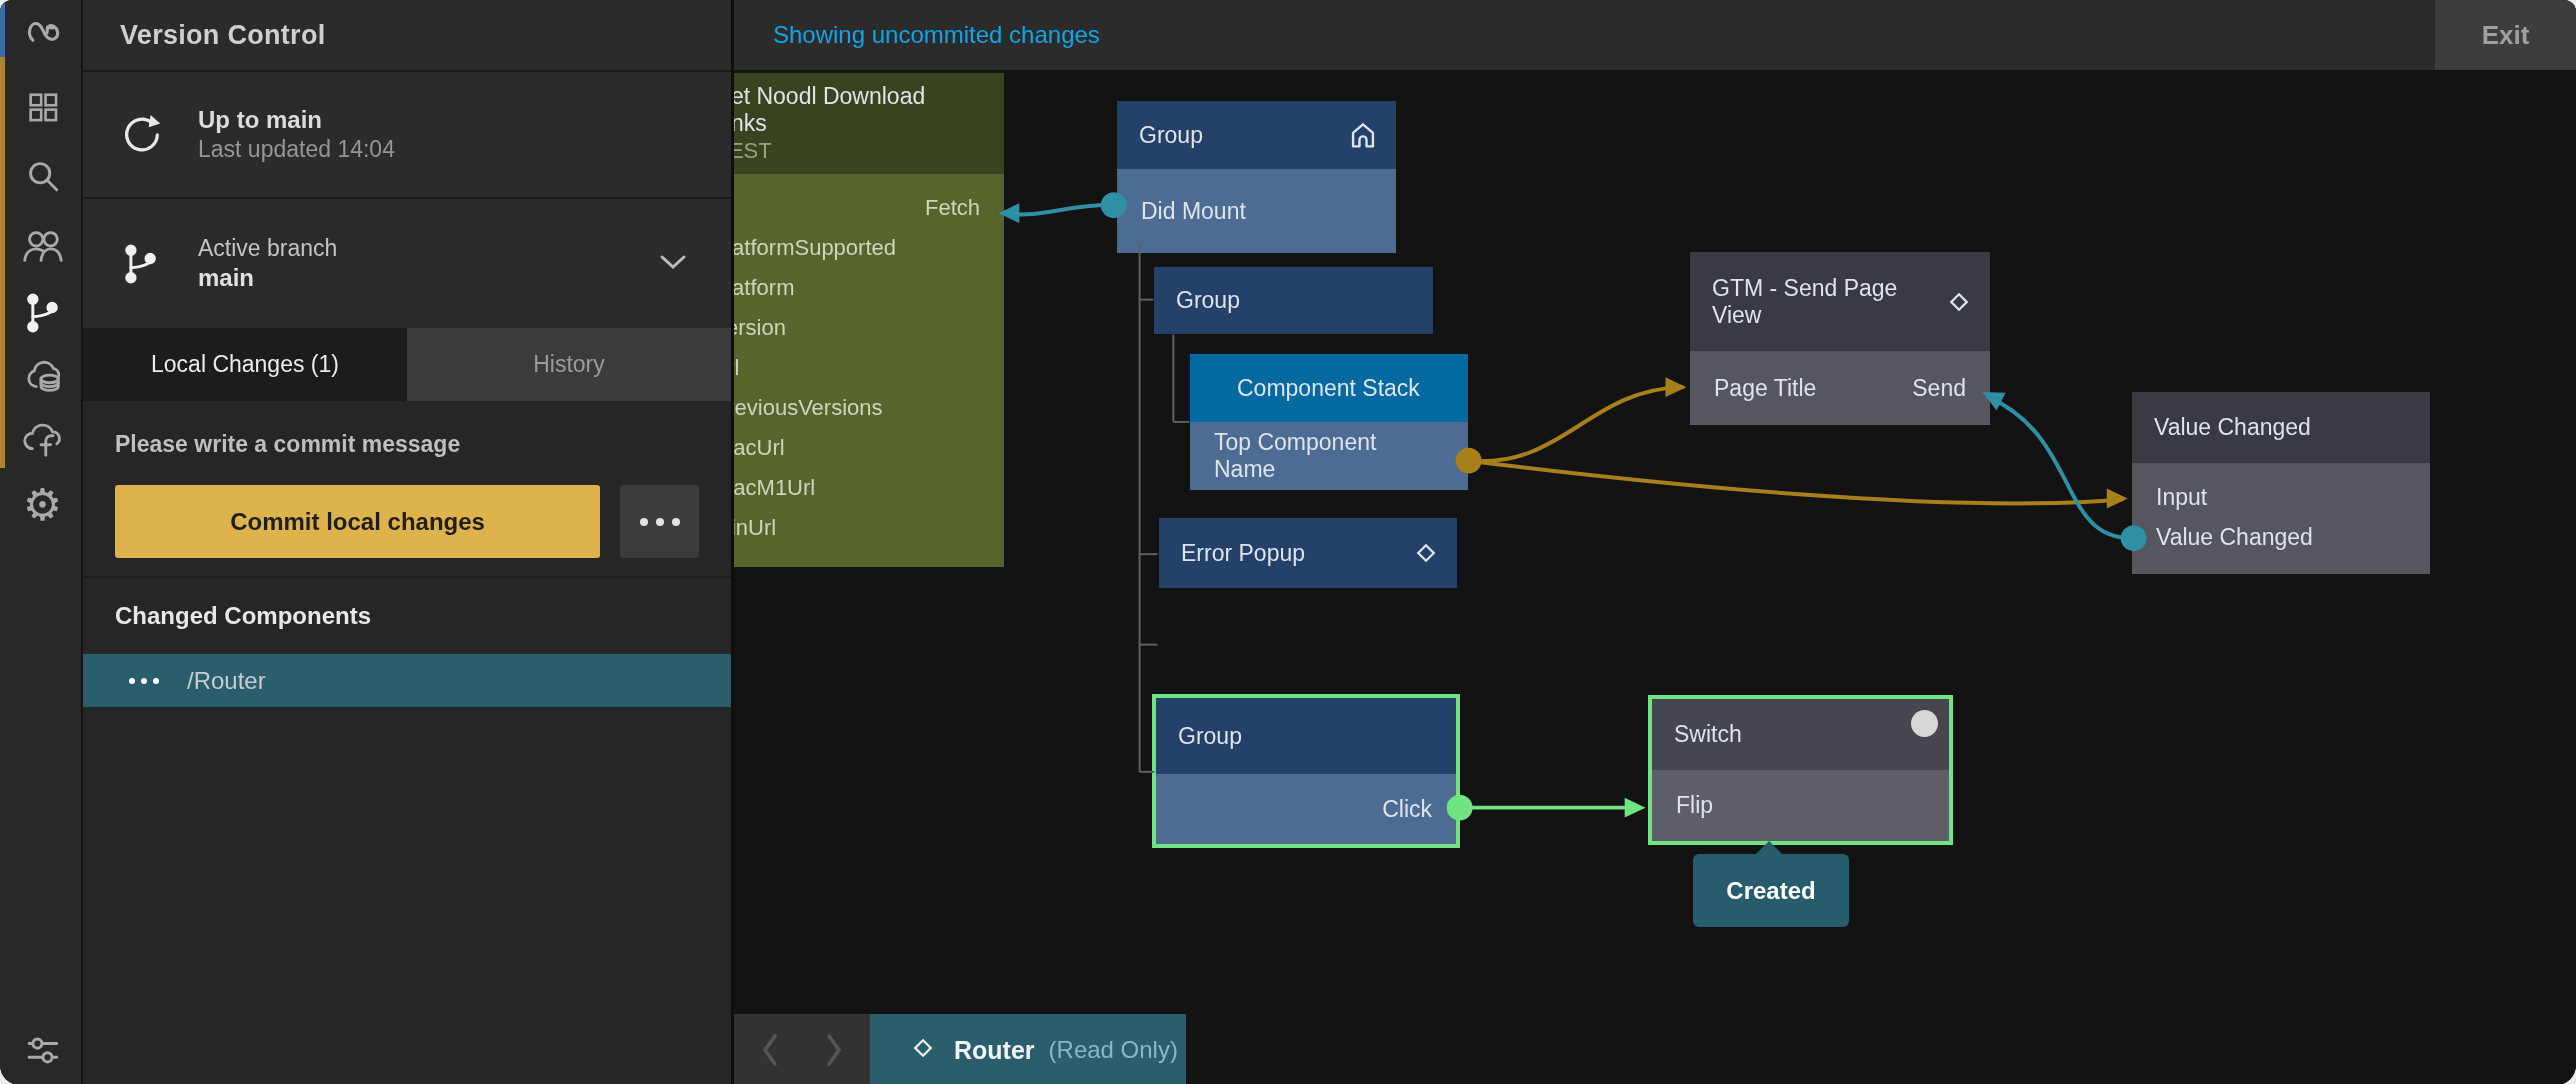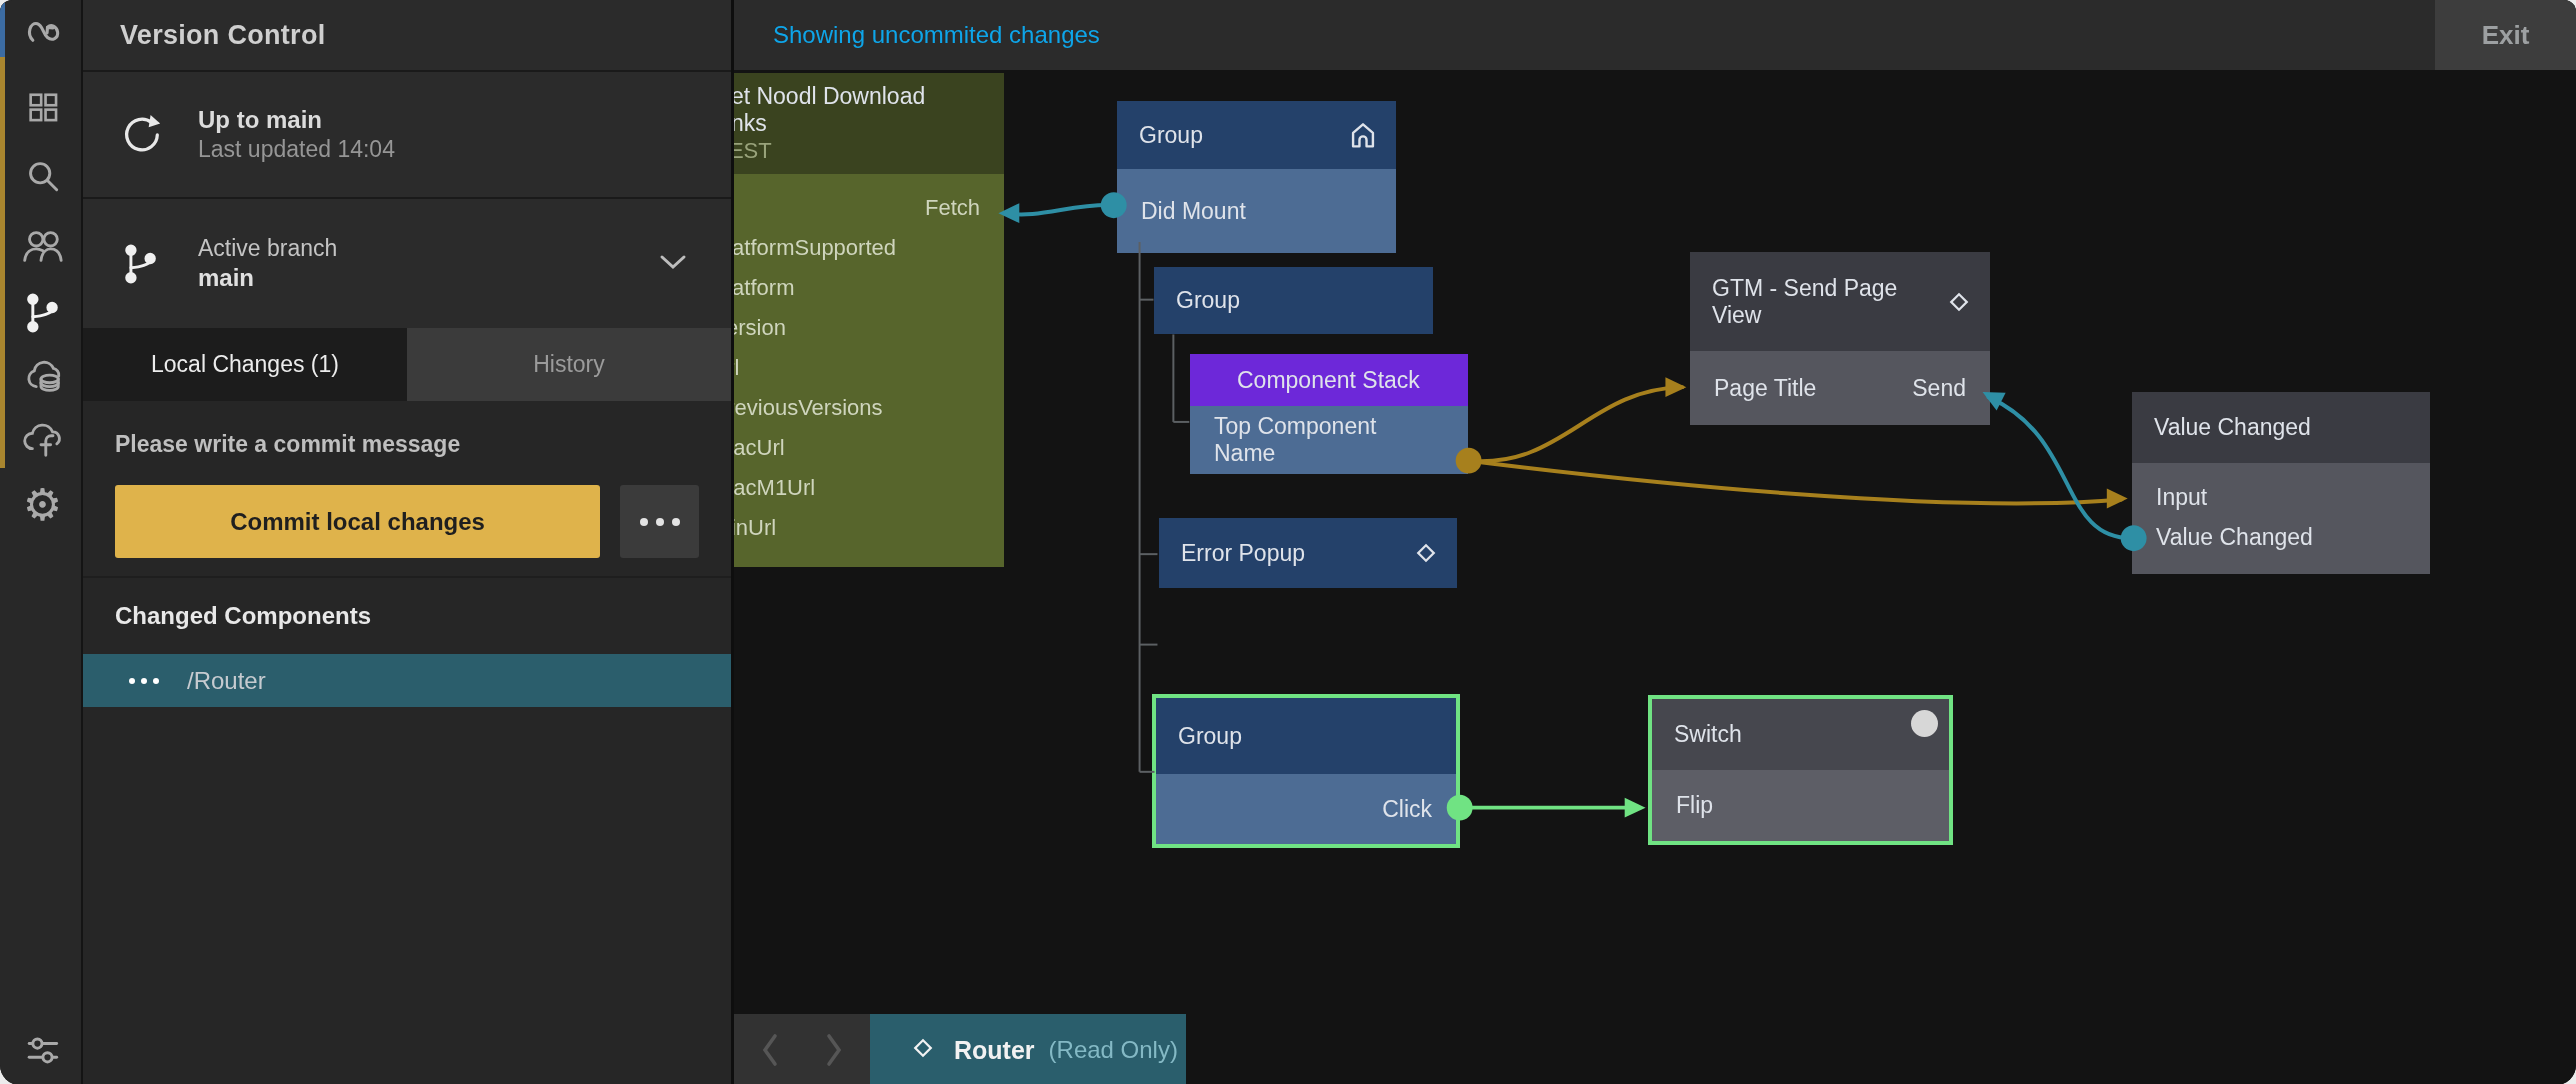--- a/index.html
+++ b/index.html
@@ -311,21 +311,21 @@
             <span>Did Mount</span>
           </div>
         </div>
       </div>
       <div class="node" style="left: 421px; top: 197px; width: 279px;">
         <div class="node-head" style="height: 67px; background: rgb(36, 65, 106);">
           <span class="node-title">Group</span>
         </div>
       </div>
       <div class="node" style="left: 457px; top: 284px; width: 278px;">
-        <div class="node-head" style="height: 52px; background: #6d28d9; padding-left: 47px;">
+        <div class="node-head" style="height: 68px; background: #0369a1; padding-left: 47px;">
           <span class="node-title">Component Stack</span>
         </div>
         <div class="node-body" style="background: rgb(77, 108, 148);">
           <div class="node-row right" style="height: 68px;">
             <span>Top Component Name</span>
           </div>
         </div>
       </div>
       <div class="node" style="left: 957px; top: 182px; width: 300px;">
         <div class="node-head has-icon" style="height: 99px; background: rgb(58, 59, 66);">
@@ -379,20 +379,23 @@
       <div class="node selected" style="left: 919px; top: 629px; width: 297px;">
         <div class="node-head" style="height: 71px; background: rgb(70, 71, 78);">
           <span class="node-title">Switch</span>
           <span class="dot-badge"></span>
         </div>
         <div class="node-body" style="background: rgb(93, 94, 102);">
           <div class="node-row" style="height: 71px;">
             <span>Flip</span>
           </div>
         </div>
+      </div>
+      <div class="node nbadge" style="left: 960px; top: 784px; width: 156px; height: 73px; background: rgb(39, 92, 108);">
+        <span>Created</span>
       </div>
       <svg class="wires" width="1843" height="1015" viewBox="737 70 1854 1021">
         <line x1="1146" y1="243" x2="1146" y2="776" stroke="#5c6063" stroke-width="2"></line>
         <line x1="1146" y1="301" x2="1160" y2="301" stroke="#5c6063" stroke-width="2"></line>
         <line x1="1146" y1="557" x2="1164" y2="557" stroke="#5c6063" stroke-width="2"></line>
         <line x1="1146" y1="648" x2="1164" y2="648" stroke="#5c6063" stroke-width="2"></line>
         <line x1="1146" y1="776" x2="1161" y2="776" stroke="#5c6063" stroke-width="2"></line>
         <line x1="1180" y1="336" x2="1180" y2="424" stroke="#5c6063" stroke-width="2"></line>
         <line x1="1180" y1="424" x2="1196" y2="424" stroke="#5c6063" stroke-width="2"></line>
         <path d="M1120 206 C1078 204 1046 220 1010 214" fill="none" stroke="#2e8fa5" stroke-width="4" stroke-linecap="round"></path>

